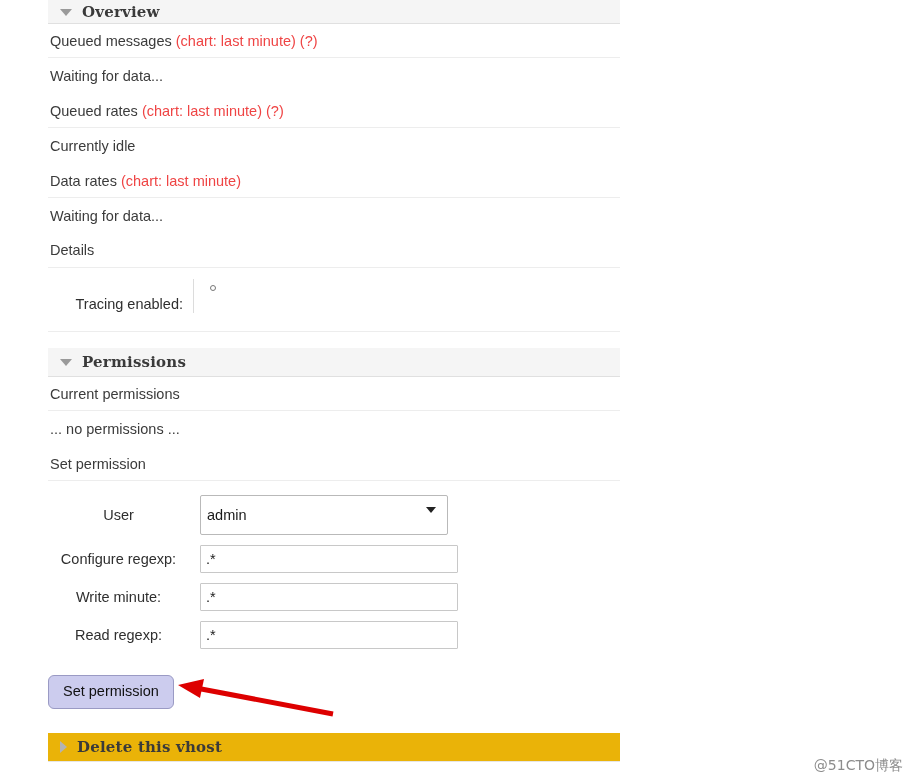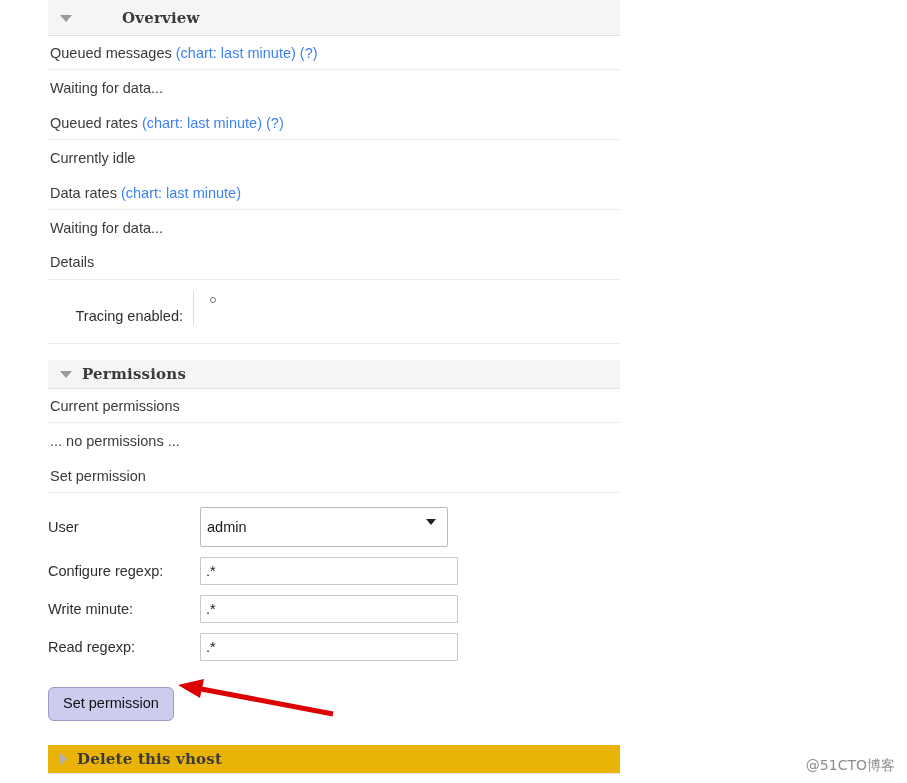--- a/index.html
+++ b/index.html
@@ -27,21 +27,21 @@
   
   .section-head {
     position: relative;
     background: #f5f5f5;
     border-bottom: 1px solid #e0e0e0;
     height: 29px;
     display: flex;
     align-items: center;
     padding-left: 12px;
   }
-  .section-head.top-cut { height: 36px; gap: 40px; }
+  .section-head.top-cut { height: 24px; }
   .tri {
     width: 0; height: 0;
     margin-right: 10px;
     flex: 0 0 auto;
   }
   .tri-down {
     border-left: 6px solid transparent;
     border-right: 6px solid transparent;
     border-top: 7px solid #9a9a9a;
     margin-top: 2px;
@@ -60,21 +60,21 @@
   }
 
   
   .row-head {
     font-size: 14.5px;
     color: #3b3b3b;
     padding: 9px 0 7px 2px;
     border-bottom: 1px solid #ededed;
     line-height: 1.2;
   }
-  .row-head .muted { color: #3b82f6; }
+  .row-head .muted { color: #ef4444; }
   .row-plain {
     font-size: 14.5px;
     color: #3b3b3b;
     padding: 10px 0 8px 2px;
     line-height: 1.2;
   }
 
   
   .kv {
     display: flex;
@@ -113,21 +113,21 @@
 
   
   .form { padding-top: 14px; }
   .form-row {
     display: flex;
     align-items: center;
     margin-bottom: 10px;
   }
   .form-label {
     width: 152px;
-    text-align: left;
+    text-align: center;
     padding-right: 11px;
     font-size: 14.5px;
     color: #2f2f2f;
   }
   select.ctl {
     width: 248px;
     height: 40px;
     font-family: "Liberation Sans", sans-serif;
     font-size: 14.5px;
     color: #1a1a1a;
@@ -178,21 +178,21 @@
   .arrow-svg {
     position: absolute;
     left: 170px; top: 676px;
     width: 170px; height: 46px;
     pointer-events: none;
   }
 
   
   .watermark {
     position: absolute;
-    right: 12px;
+    right: 4px;
     bottom: 8px;
     font-size: 14px;
     color: #8c8c8c;
     font-family: "DejaVu Sans", sans-serif;
     white-space: nowrap;
   }
 </style>
 </head>
 <body>
 

